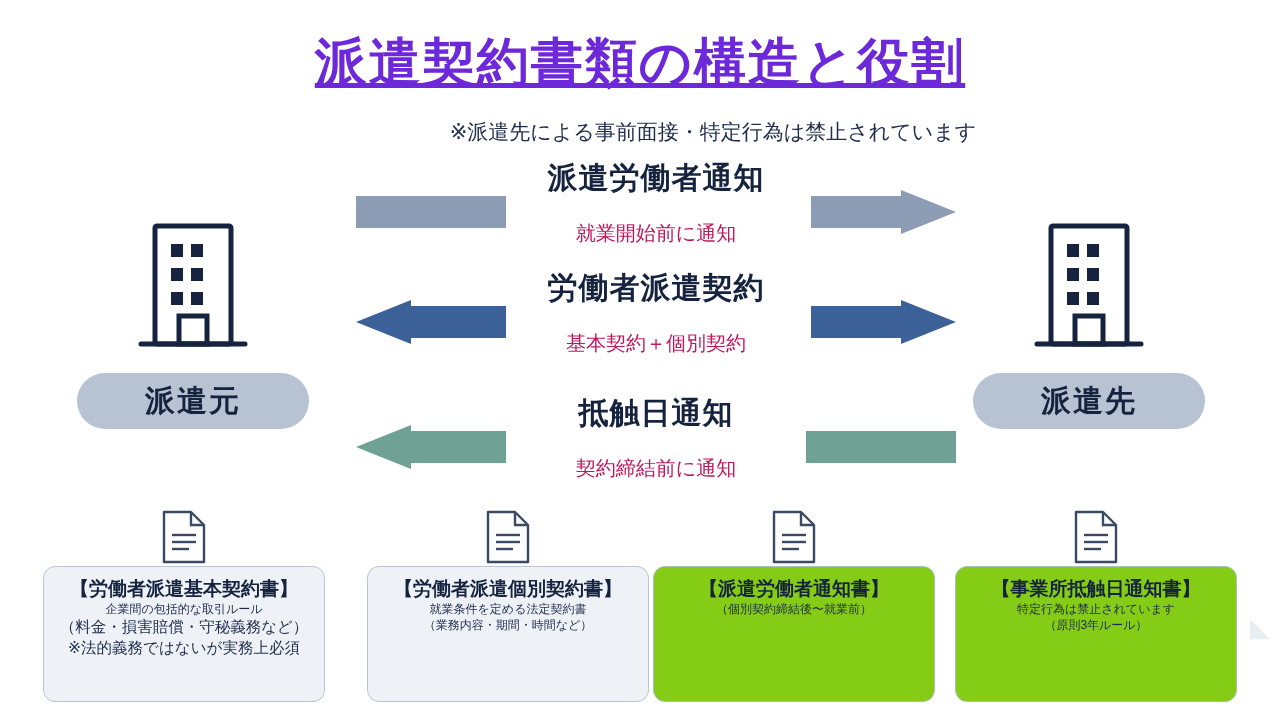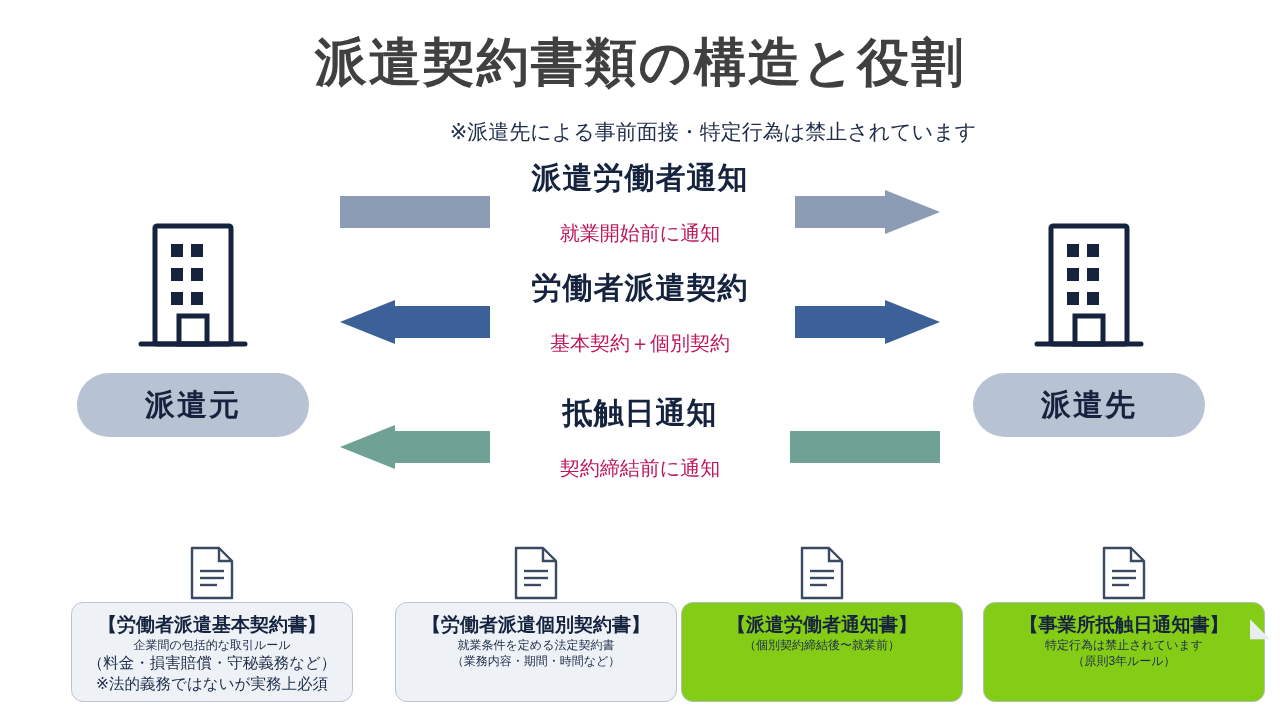--- a/index.html
+++ b/index.html
@@ -24,21 +24,22 @@
   
   .title {
     position: absolute;
     top: 28px;
     left: 0;
     width: 1280px;
     text-align: center;
     font-size: 52px;
     font-weight: bold;
     letter-spacing: 2px;
-    color: #404040;
+    color: #6d28d9;
+    text-decoration: underline;
   }
   .subtitle {
     position: absolute;
     top: 118px;
     left: 8px;
     width: 1280px;
     text-align: center;
     font-size: 21px;
     color: #1f2d4a;
     padding-left: 130px;
@@ -49,36 +50,37 @@
   .building {
     position: absolute;
     width: 120px;
     height: 150px;
   }
   .building svg { display: block; }
 
   .party-pill {
     position: absolute;
     width: 232px;
-    height: 64px;
+    height: 56px;
     border-radius: 34px;
     background: #b7c3d2;
     color: #16233f;
     font-size: 30px;
     font-weight: bold;
     display: flex;
     align-items: center;
     justify-content: center;
     letter-spacing: 2px;
   }
 
   
   .arrow-row {
     position: absolute;
     height: 44px;
+    margin-left: 16px;
   }
   .arrow-label {
     position: absolute;
     width: 100%;
     text-align: center;
     font-size: 30px;
     font-weight: bold;
     color: #16233f;
     top: -32px;
     letter-spacing: 1px;
@@ -91,31 +93,30 @@
     color: #be185d;
     top: 30px;
   }
   .arrow-svg { position: absolute; inset: 0; }
 
   
   .doc-card {
     position: absolute;
     bottom: 18px;
     width: 282px;
-    height: 100px;
+    height: 136px;
     border-radius: 12px;
     border: 1.5px solid #b9c4d2;
     background: #eef2f6;
     box-sizing: border-box;
     display: flex;
     flex-direction: column;
     align-items: center;
     justify-content: flex-start;
     padding-top: 10px;
-    margin-left: 28px;
   }
   .doc-card.green {
     background: #84cc16;
     border-color: #a8c2bb;
   }
   .doc-title {
     font-size: 19px;
     font-weight: bold;
     color: #16233f;
     line-height: 1.25;

